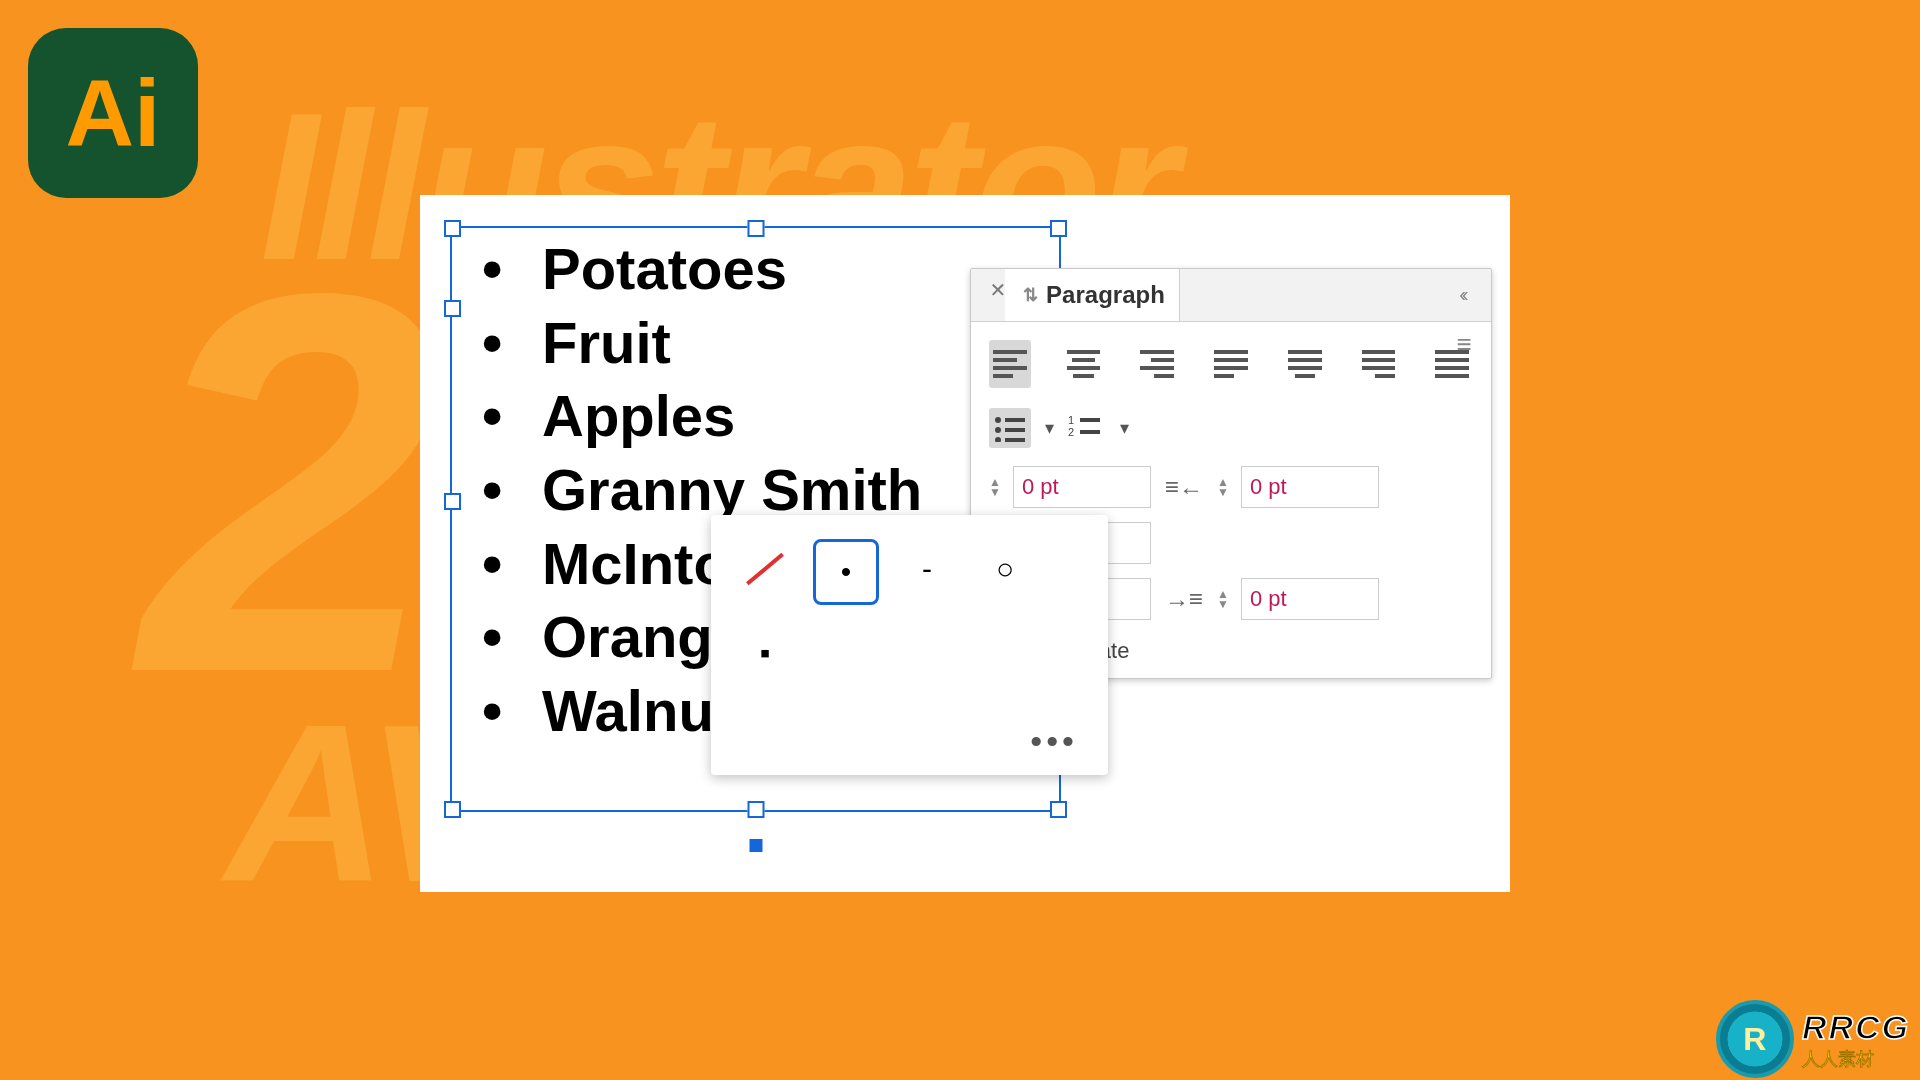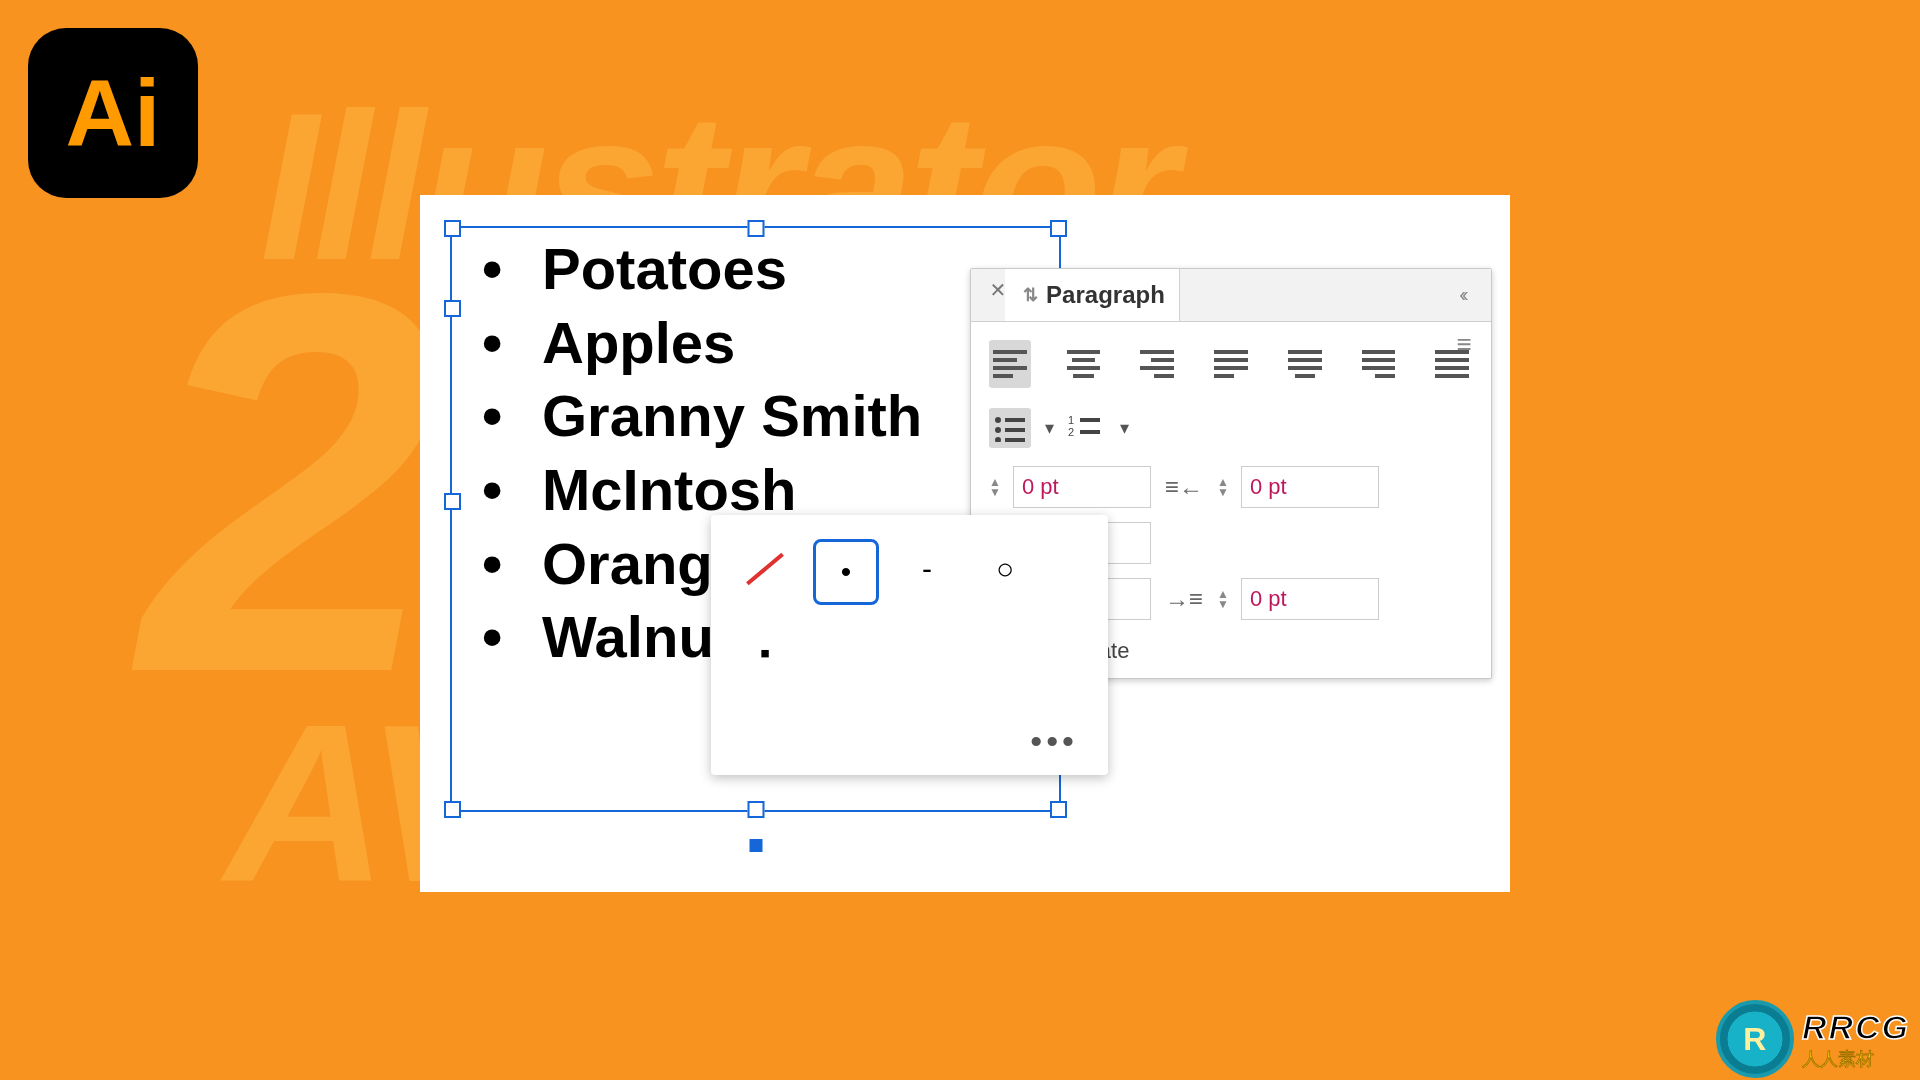--- a/index.html
+++ b/index.html
@@ -42,21 +42,21 @@
   font-style: italic;
 }
 
 
 .ai-icon {
   position: absolute;
   top: 28px;
   left: 28px;
   width: 170px;
   height: 170px;
-  background: #000000;
+  background: #14532d;
   border-radius: 38px;
   display: flex;
   align-items: center;
   justify-content: center;
 }
 .ai-icon span {
   color: #FF9A00;
   font-weight: 900;
   font-size: 95px;
 }
@@ -364,20 +364,21 @@
     <div class="handle tr"></div>
     <div class="handle ml"></div>
     <div class="handle ml2"></div>
     <div class="handle bl"></div>
     <div class="handle bc"></div>
     <div class="handle br"></div>
     <div class="anchor"></div>
 
     <div class="list">
       <div class="list-item"><span class="bullet-dot">•</span><span>Potatoes</span></div>
+      <div class="list-item"><span class="bullet-dot">•</span><span>Fruit</span></div>
       <div class="list-item"><span class="bullet-dot">•</span><span>Apples</span></div>
       <div class="list-item"><span class="bullet-dot">•</span><span>Granny Smith</span></div>
       <div class="list-item"><span class="bullet-dot">•</span><span>McIntosh</span></div>
       <div class="list-item"><span class="bullet-dot">•</span><span>Oranges</span></div>
       <div class="list-item"><span class="bullet-dot">•</span><span>Walnuts</span></div>
     </div>
   </div>
 
   <div class="panel">
     <div class="close-btn" style="position:absolute;top:6px;left:6px;">✕</div>

